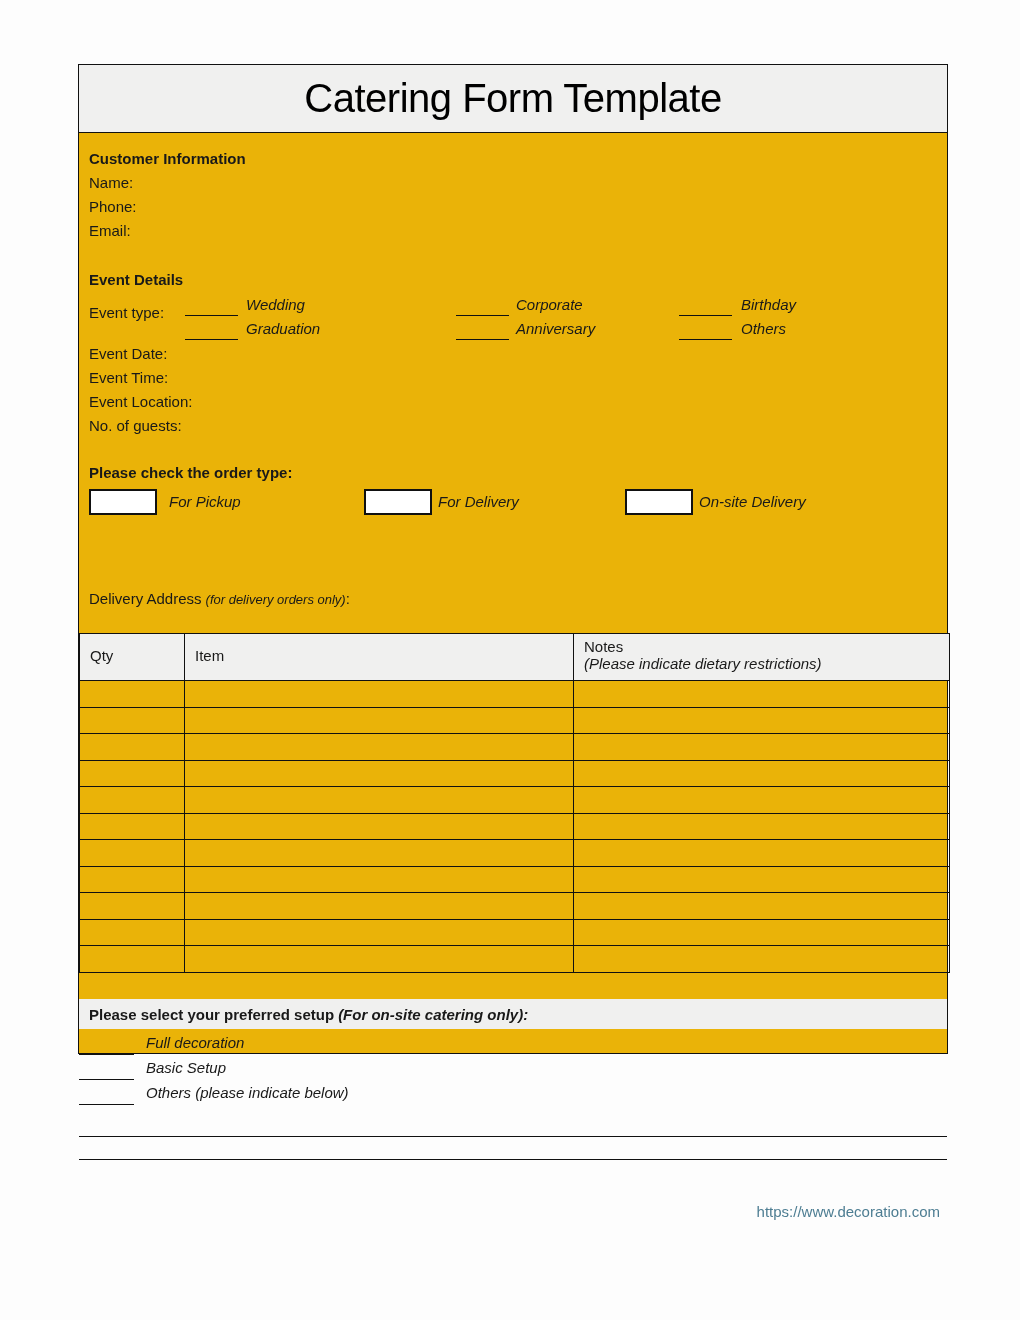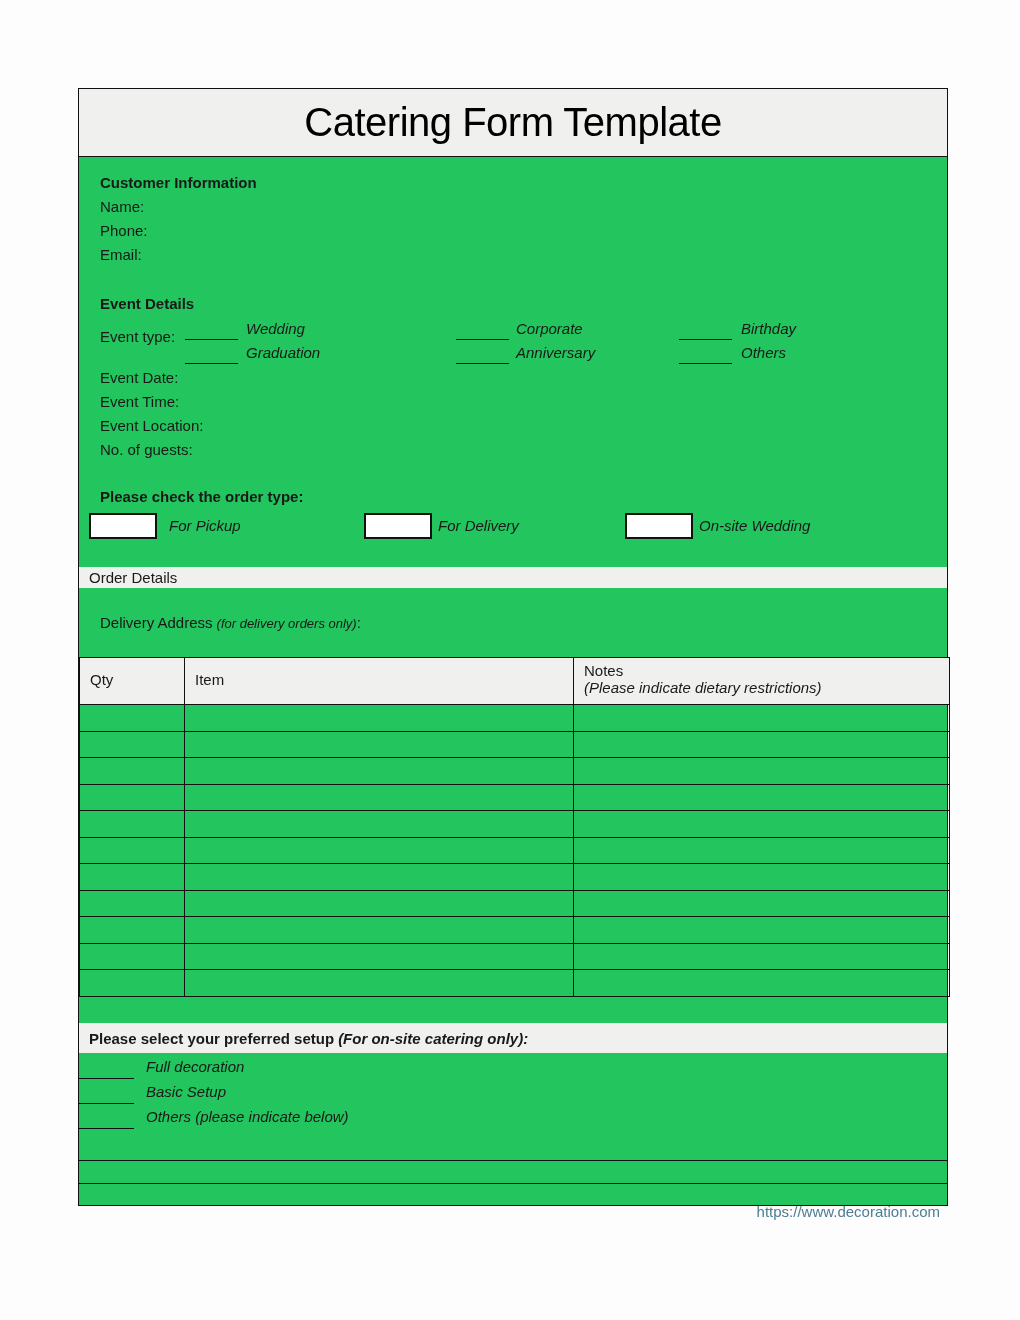--- a/index.html
+++ b/index.html
@@ -10,31 +10,31 @@
   }
   *{box-sizing:border-box;margin:0;padding:0;}
   html,body{width:1020px;height:1320px;}
   body{
     background:#fdfdfd;
     font-family:"Liberation Sans",sans-serif;
     color:var(--text);
     position:relative;
   }
   .form{
-    position:absolute;left:78px;top:88px;width:870px;height:1118px;
-    background:#22c55e;border:1.5px solid var(--border);
+    position:absolute;left:78px;top:64px;width:870px;height:990px;
+    background:#eab308;border:1.5px solid var(--border);
   }
   .header{
     position:absolute;left:0;top:0;width:100%;height:68px;
     background:var(--band);border-bottom:1.5px solid var(--border);
     display:flex;align-items:center;justify-content:center;
   }
   .title{font-size:40px;letter-spacing:-0.5px;color:#000;}
   .line{
-    position:absolute;left:10px;font-size:15px;line-height:24px;white-space:nowrap;margin-left:11px;
+    position:absolute;left:10px;font-size:15px;line-height:24px;white-space:nowrap;
   }
   .abs{position:absolute;font-size:15px;line-height:24px;white-space:nowrap;font-style:italic;}
   .bold{font-weight:700;}
   .italic{font-style:italic;}
   .small-italic{font-style:italic;font-size:13px;}
   .etblank{
     position:absolute;width:53px;height:0;border-bottom:1.5px solid var(--border);
   }
   .cbx{
     position:absolute;width:68px;height:26px;background:#fff;
@@ -101,25 +101,22 @@
   <div class="line" style="top:325px">Event Location:</div>
   <div class="line" style="top:349px">No. of guests:</div>
 
   <div class="line bold" style="top:396px">Please check the order type:</div>
 
   <div class="cbx" style="left:10px;top:424px"></div>
   <div class="abs" style="left:90px;top:425px">For Pickup</div>
   <div class="cbx" style="left:285px;top:424px"></div>
   <div class="abs" style="left:359px;top:425px">For Delivery</div>
   <div class="cbx" style="left:546px;top:424px"></div>
-  <div class="abs" style="left:620px;top:425px">On-site Wedding</div>
-
-  <div class="band" style="top:478px;height:21px">
-    <span>Order Details</span>
-  </div>
+  <div class="abs" style="left:620px;top:425px">On-site Delivery</div>
+
   <div class="line" style="top:522px">
     <span>Delivery Address</span><span class="small-italic note-gap">(for delivery orders only)</span><span>:</span>
   </div>
 
   <table class="order">
     <colgroup>
         <col style="width:105px">
         <col style="width:389px">
         <col style="width:376px">
       </colgroup>

